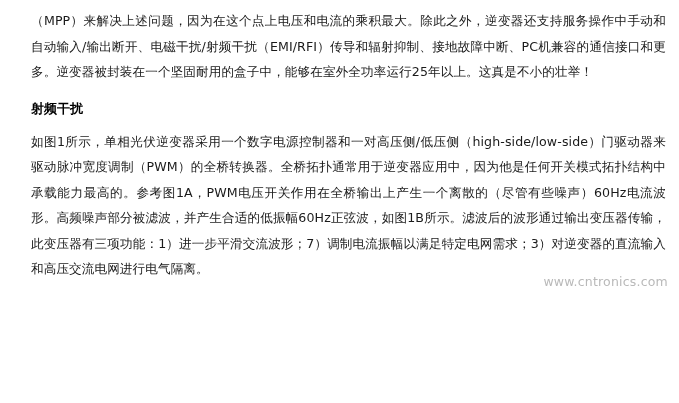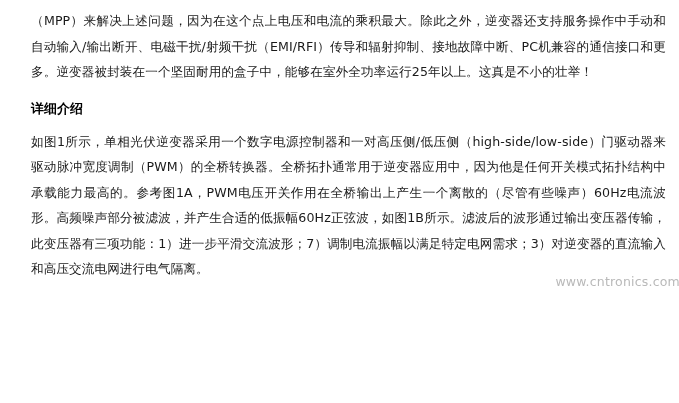--- a/index.html
+++ b/index.html
@@ -35,39 +35,39 @@
     margin: 0;
     font-size: 13px;
     font-weight: bold;
     color: #000000;
     line-height: 20px;
   }
   .gap-1 { height: 14px; }
   .gap-2 { height: 10px; }
   .watermark {
     position: absolute;
-    right: 8px;
+    right: 20px;
     bottom: 6px;
     font-family: "DejaVu Sans", "Liberation Sans", sans-serif;
     font-size: 12.5px;
     color: #b9b9b9;
     letter-spacing: 0.2px;
     user-select: none;
   }
 </style>
 </head>
 <body>
 
 <div class="page">
 
   <p class="body-text">（MPP）来解决上述问题，因为在这个点上电压和电流的乘积最大。除此之外，逆变器还支持服务操作中手动和自动输入/输出断开、电磁干扰/射频干扰（EMI/RFI）传导和辐射抑制、接地故障中断、PC机兼容的通信接口和更多。逆变器被封装在一个坚固耐用的盒子中，能够在室外全功率运行25年以上。这真是不小的壮举！</p>
 
   <div class="gap-1"></div>
 
-  <h2 class="section-heading">详细介绍</h2>
+  <h2 class="section-heading">射频干扰</h2>
 
   <div class="gap-2"></div>
 
   <p class="body-text">如图1所示，单相光伏逆变器采用一个数字电源控制器和一对高压侧/低压侧（high-side/low-side）门驱动器来驱动脉冲宽度调制（PWM）的全桥转换器。全桥拓扑通常用于逆变器应用中，因为他是任何开关模式拓扑结构中承载能力最高的。参考图1A，PWM电压开关作用在全桥输出上产生一个离散的（尽管有些噪声）60Hz电流波形。高频噪声部分被滤波，并产生合适的低振幅60Hz正弦波，如图1B所示。滤波后的波形通过输出变压器传输，此变压器有三项功能：1）进一步平滑交流波形；7）调制电流振幅以满足特定电网需求；3）对逆变器的直流输入和高压交流电网进行电气隔离。</p>
 
   <div class="watermark">www.cntronics.com</div>
 
 </div>
 
 </body></html>

